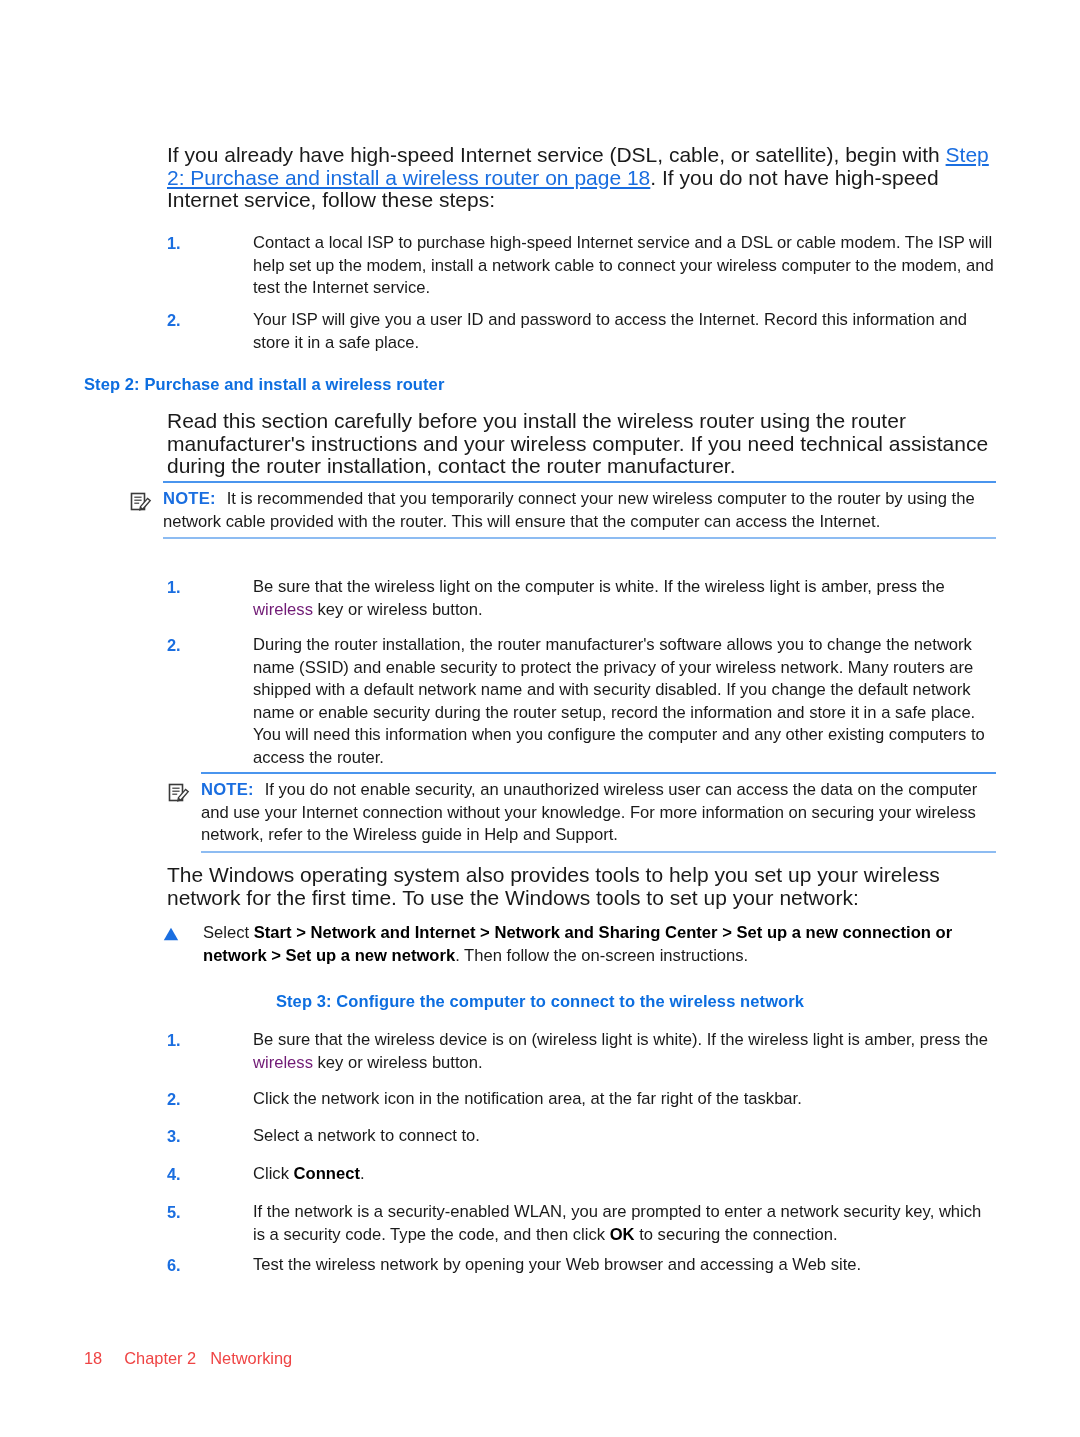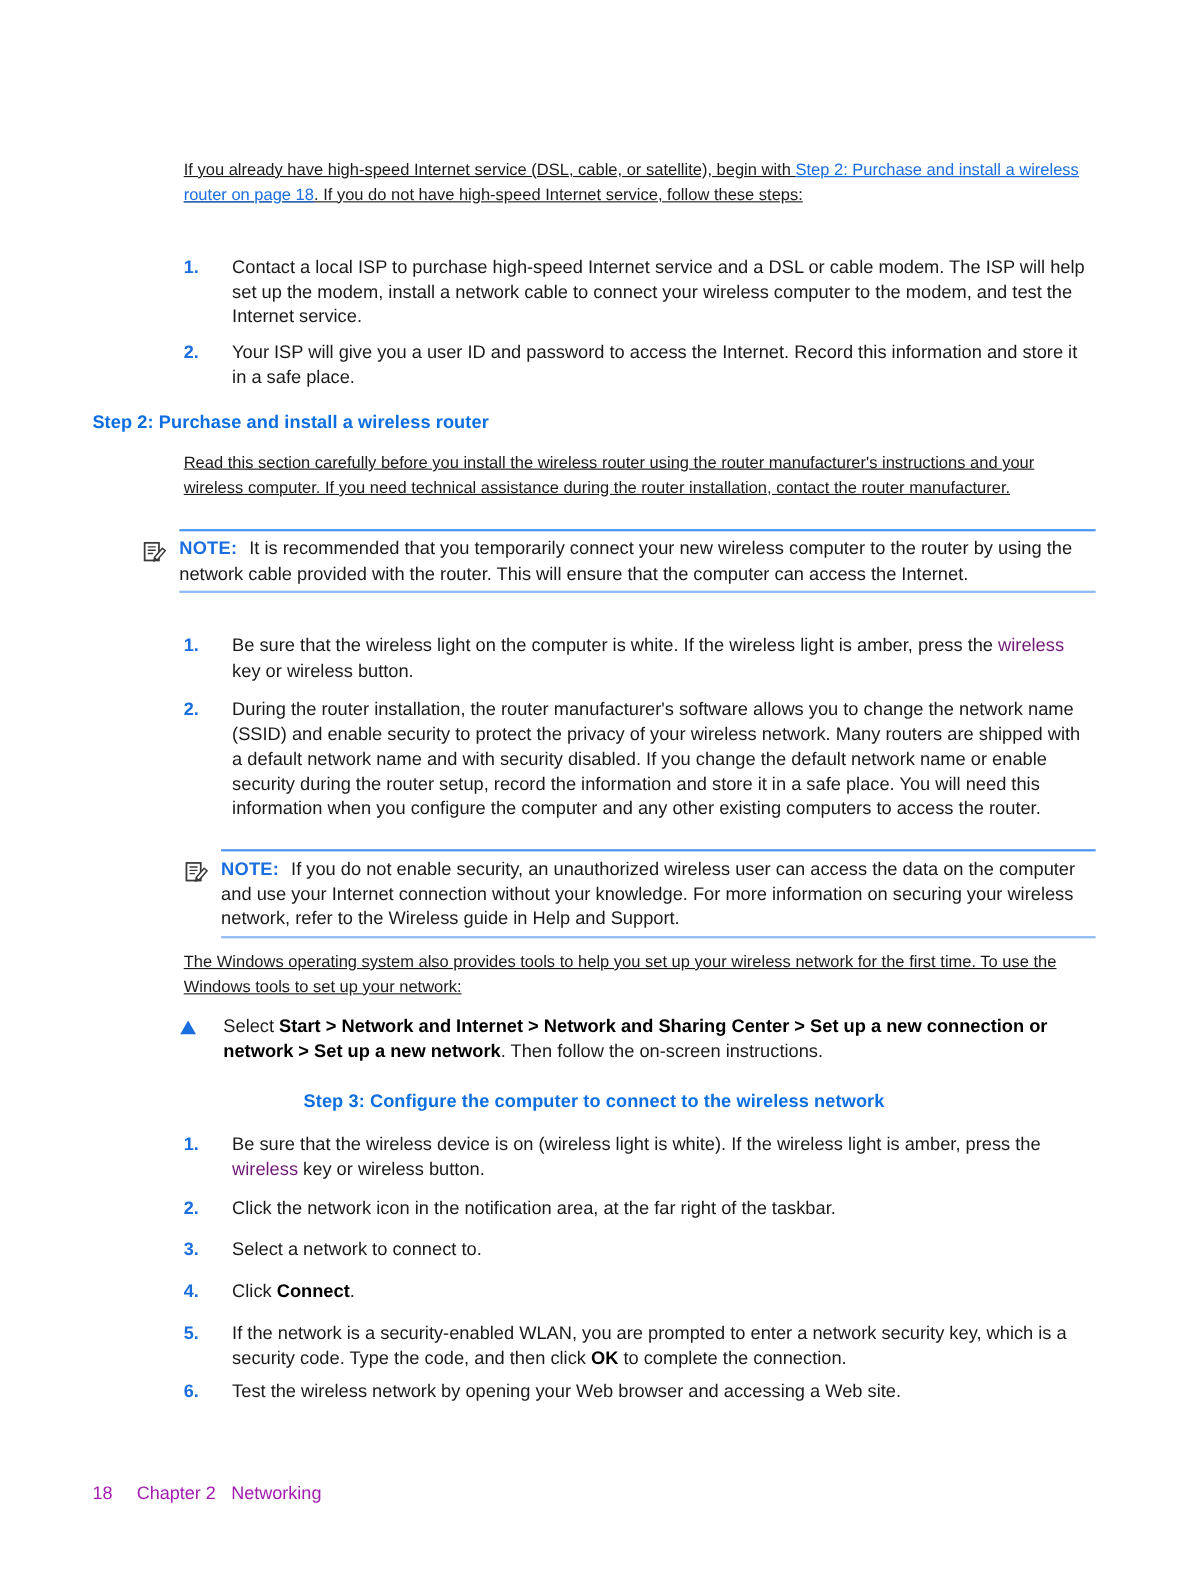--- a/index.html
+++ b/index.html
@@ -32,26 +32,25 @@
     font-weight: bold;
     font-size: 16.5px;
     line-height: 20px;
     letter-spacing: 0.1px;
     margin: 0;
     padding: 0;
   }
 
   
   .para {
-    font-size: 15px;
+    font-size: 21px;
     line-height: 22.6px;
     color: #1a1a1a;
     margin: 0;
     text-align: left;
-    text-decoration: underline;
   }
   .link {
     color: #1a6ee0;
     text-decoration: underline;
   }
   .kw {
     color: #701a75;
   }
   b, .bold {
     font-weight: bold;
@@ -76,20 +75,21 @@
     line-height: 22.6px;
     width: 44px;
     flex: 0 0 44px;
     text-align: left;
   }
   .otext {
     flex: 1 1 auto;
     font-size: 16.6px;
     line-height: 22.6px;
     color: #1a1a1a;
+    margin-left: 42px;
   }
 
   
   .note {
     position: relative;
     box-sizing: border-box;
   }
   .note-rule-top {
     height: 2px;
     background: #4a95ee;
@@ -142,21 +142,21 @@
     color: #1a1a1a;
   }
 
   
   .footer {
     position: absolute;
     left: 84px;
     top: 1348px;
     font-size: 16.4px;
     line-height: 20px;
-    color: #a21caf;
+    color: #ef4444;
     white-space: pre;
   }
   .footer .pg { margin-right: 22px; }
   .footer .ch { margin-right: 14px; }
 </style>
 </head>
 <body>
 
 <div class="page">
 
@@ -301,21 +301,21 @@
         <span class="onum">4.</span>
         <span class="otext"><span>Click </span><span class="bold">Connect</span><span>.</span></span>
       </li>
     </ol>
   </div>
 
   <div class="content" style="left:167px; top:1201px; width:828px;">
     <ol class="olist">
       <li class="oitem">
         <span class="onum">5.</span>
-        <span class="otext"><span>If the network is a security-enabled WLAN, you are prompted to enter a network security key, which is a security code. Type the code, and then click </span><span class="bold">OK</span><span> to complete the connection.</span></span>
+        <span class="otext"><span>If the network is a security-enabled WLAN, you are prompted to enter a network security key, which is a security code. Type the code, and then click </span><span class="bold">OK</span><span> to securing the connection.</span></span>
       </li>
     </ol>
   </div>
 
   <div class="content" style="left:167px; top:1254px; width:828px;">
     <ol class="olist">
       <li class="oitem">
         <span class="onum">6.</span>
         <span class="otext">Test the wireless network by opening your Web browser and accessing a Web site.</span>
       </li>

